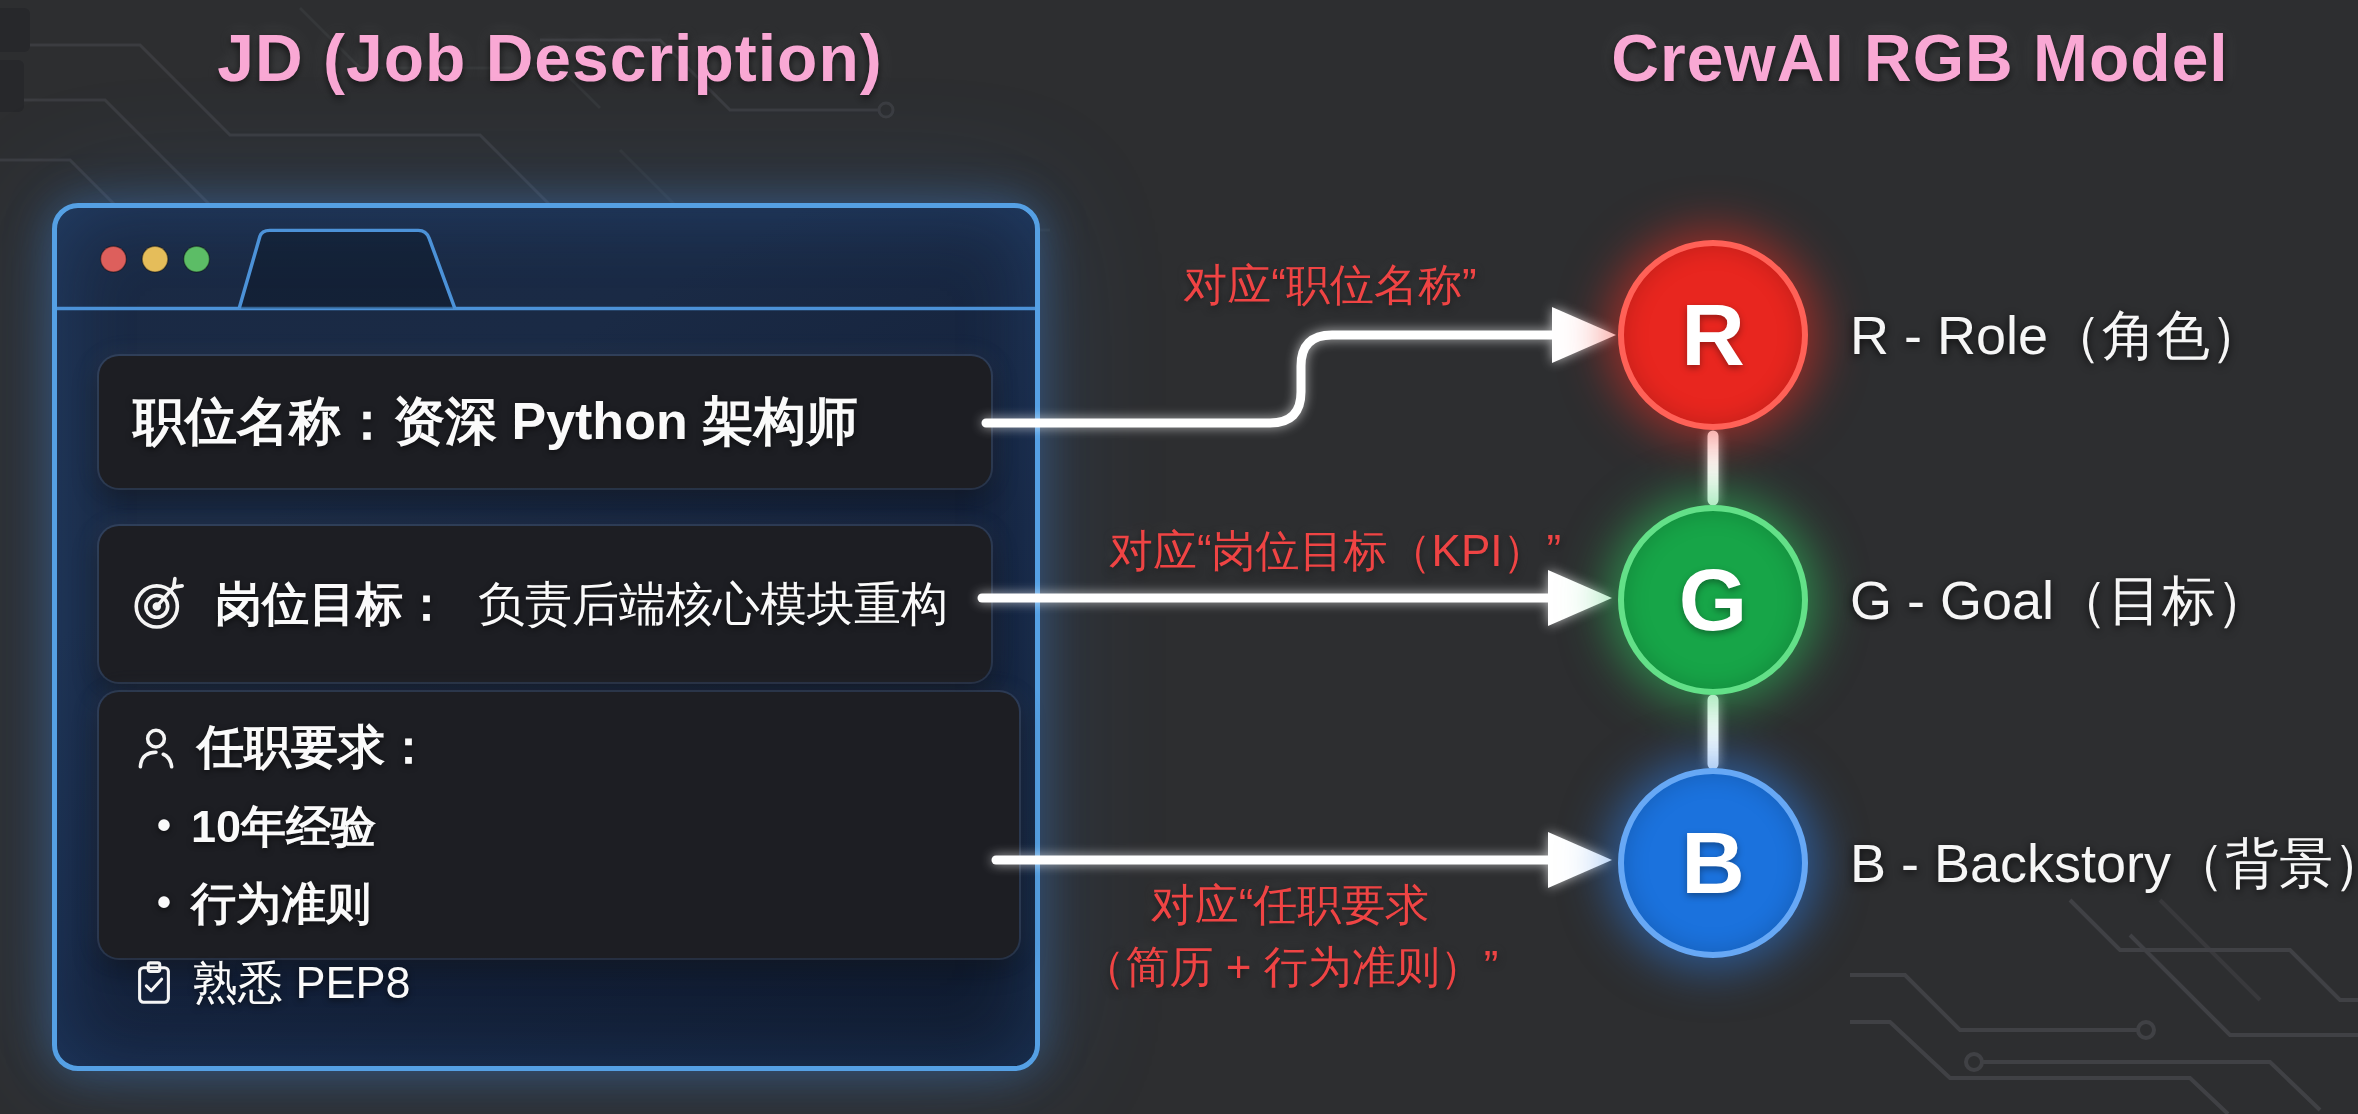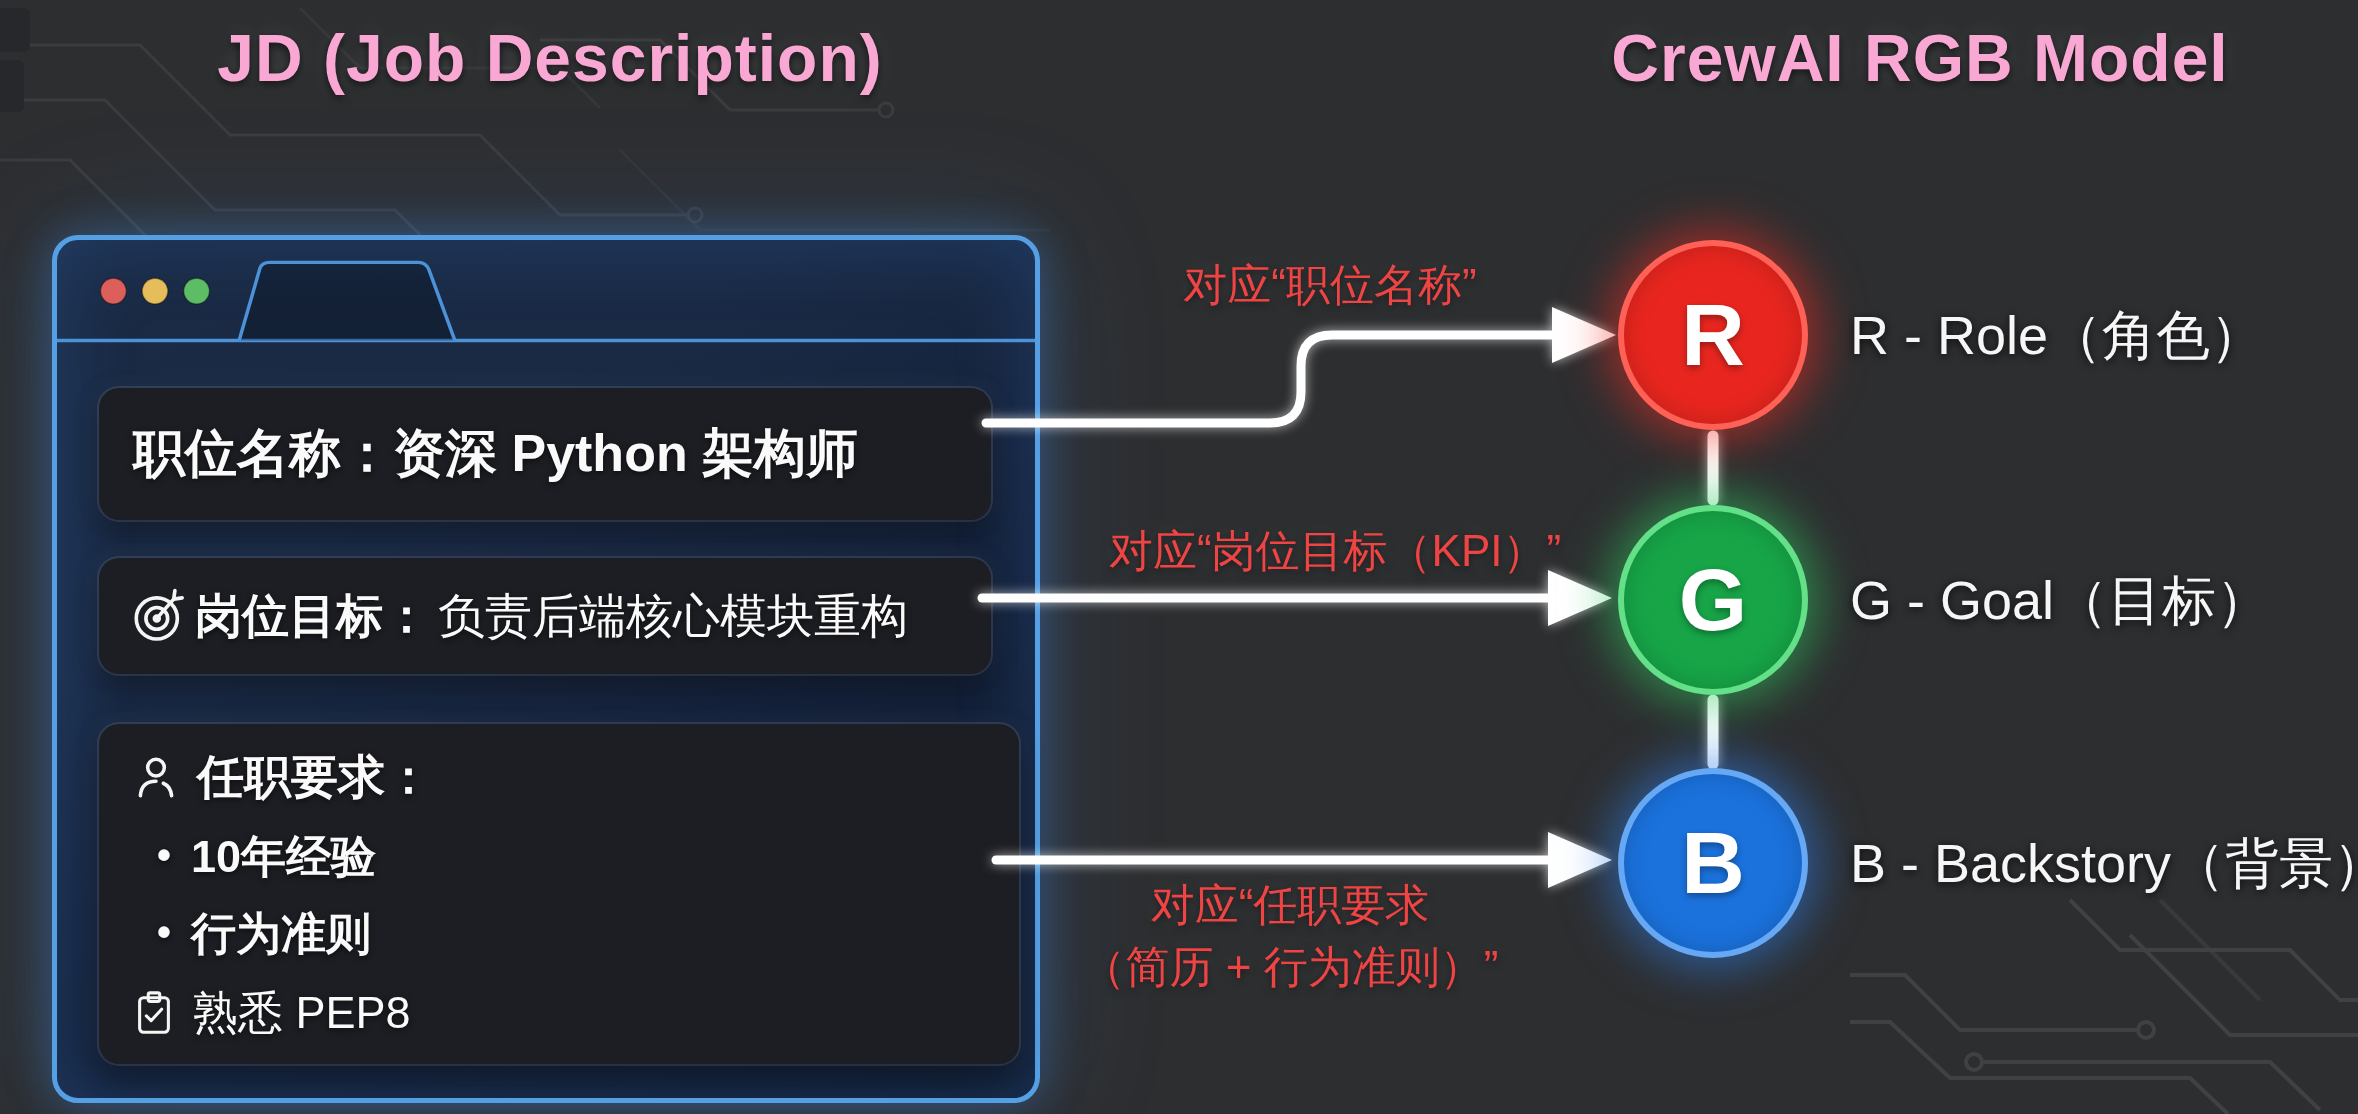--- a/index.html
+++ b/index.html
@@ -33,26 +33,26 @@
 
   .card{
     position:absolute;background:#1d1e23;border-radius:20px;
     box-shadow:0 0 0 2px rgba(150,170,200,.16),0 10px 26px rgba(0,0,0,.45),
                0 0 26px rgba(190,210,240,.10);
     color:#fafafa;display:flex;align-items:center;
     text-shadow:0 2px 6px rgba(0,0,0,.6);
   }
   .card-1{left:42px;top:148px;width:892px;height:132px;padding:0 34px;
           font-size:52px;font-weight:700;white-space:nowrap;}
-  .card-2{left:42px;top:318px;width:892px;height:116px;padding:0 30px;
-          font-size:47px;gap:8px;white-space:nowrap;}
+  .card-2{left:42px;top:318px;width:892px;height:156px;padding:0 30px;
+          font-size:47px;gap:28px;white-space:nowrap;}
   .card-2 .lbl{font-weight:700;}
   .card-2 .val{font-weight:400;}
-  .card-3{left:42px;top:484px;width:920px;height:340px;padding:24px 32px;
-          flex-direction:column;align-items:stretch;justify-content:center;}
+  .card-3{left:42px;top:484px;width:920px;height:266px;padding:24px 32px;
+          flex-direction:column;align-items:stretch;justify-content:space-between;}
   .row{display:flex;align-items:center;gap:16px;}
   .card-3 .heading{font-size:47px;font-weight:700;}
   .req-list{list-style:none;margin:10px 0 0 26px;padding:0;font-size:45px;font-weight:500;}
   .req-list li{line-height:76px;font-weight:bold;}
   .req-list li::before{content:"•";margin-right:20px;font-size:40px;position:relative;top:-3px;}
   .card-3 .note{font-size:45px;font-weight:500;margin-top:10px;}
   .mini-icon{flex:0 0 auto;color:#f5f5f5;}
 
   
   .arrows{position:absolute;left:0;top:0;width:2358px;height:1114px;pointer-events:none;
@@ -115,21 +115,21 @@
     </g>
     <g fill="#27282b" stroke="none">
       <rect x="-8" y="8" width="38" height="44" rx="6"></rect>
       <rect x="-8" y="60" width="32" height="52" rx="6"></rect>
     </g>
   </svg>
 
   <h1 class="title title-left">JD (Job Description)</h1>
   <h1 class="title title-right">CrewAI RGB Model</h1>
 
-  <div class="window" style="border-color: rgb(85, 160, 228); margin-top: 32px;">
+  <div class="window" style="border-color: rgb(85, 160, 228);">
     <svg class="titlebar" viewBox="0 0 988 118">
       <path d="M0,101 H988" stroke="#4c92d8" stroke-width="3.5" fill="none"></path>
       <path d="M184,101 L205,28 Q207,22 215,22 H365 Q373,22 376,30 L402,101" stroke="#4c92d8" stroke-width="3.5" fill="rgba(9,16,30,0.35)" stroke-linejoin="round"></path>
       <circle cx="57" cy="51" r="13" stroke="rgba(0,0,0,.35)" stroke-width="1.5" style="fill: rgb(221, 95, 92);"></circle>
       <circle cx="99" cy="51" r="13" stroke="rgba(0,0,0,.35)" stroke-width="1.5" style="fill: rgb(229, 189, 90);"></circle>
       <circle cx="141" cy="51" r="13" stroke="rgba(0,0,0,.35)" stroke-width="1.5" style="fill: rgb(92, 189, 102);"></circle>
     </svg>
 
     <div class="card card-1">
       <span>职位名称：</span>

